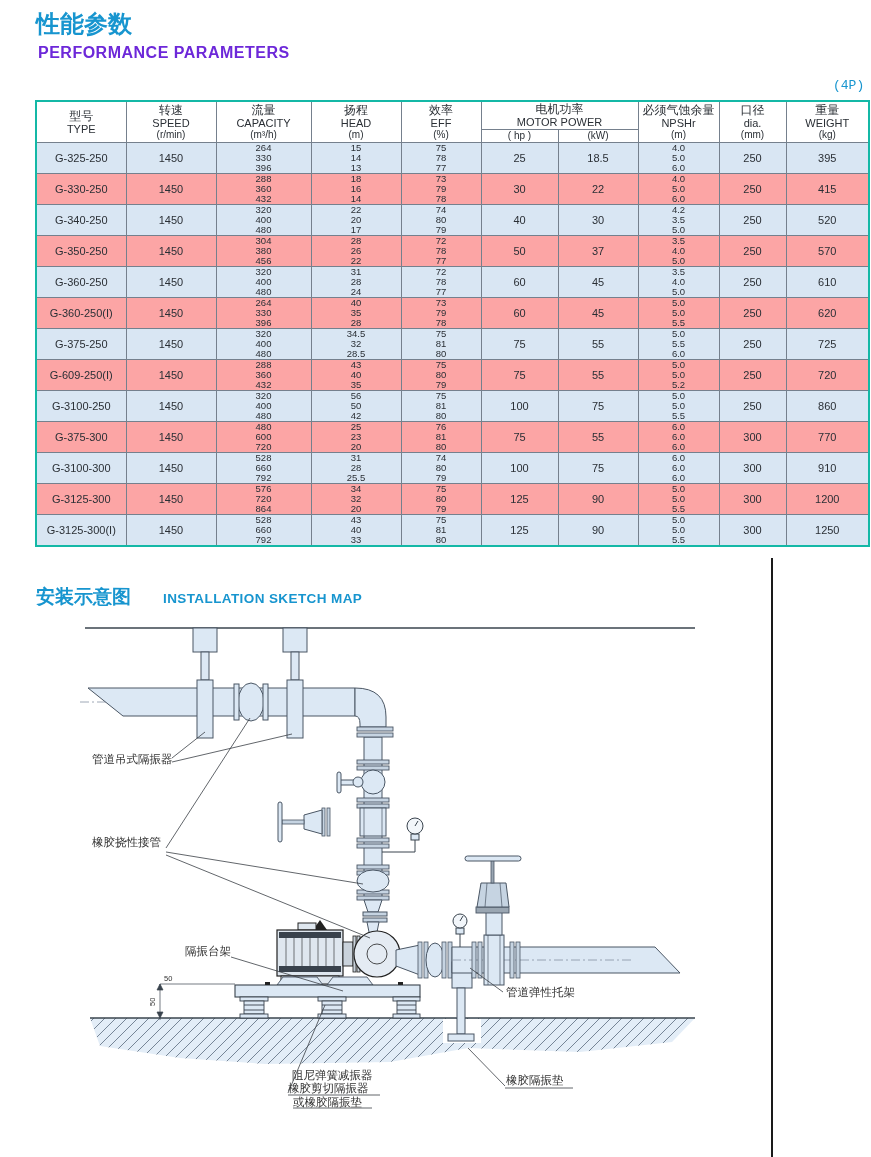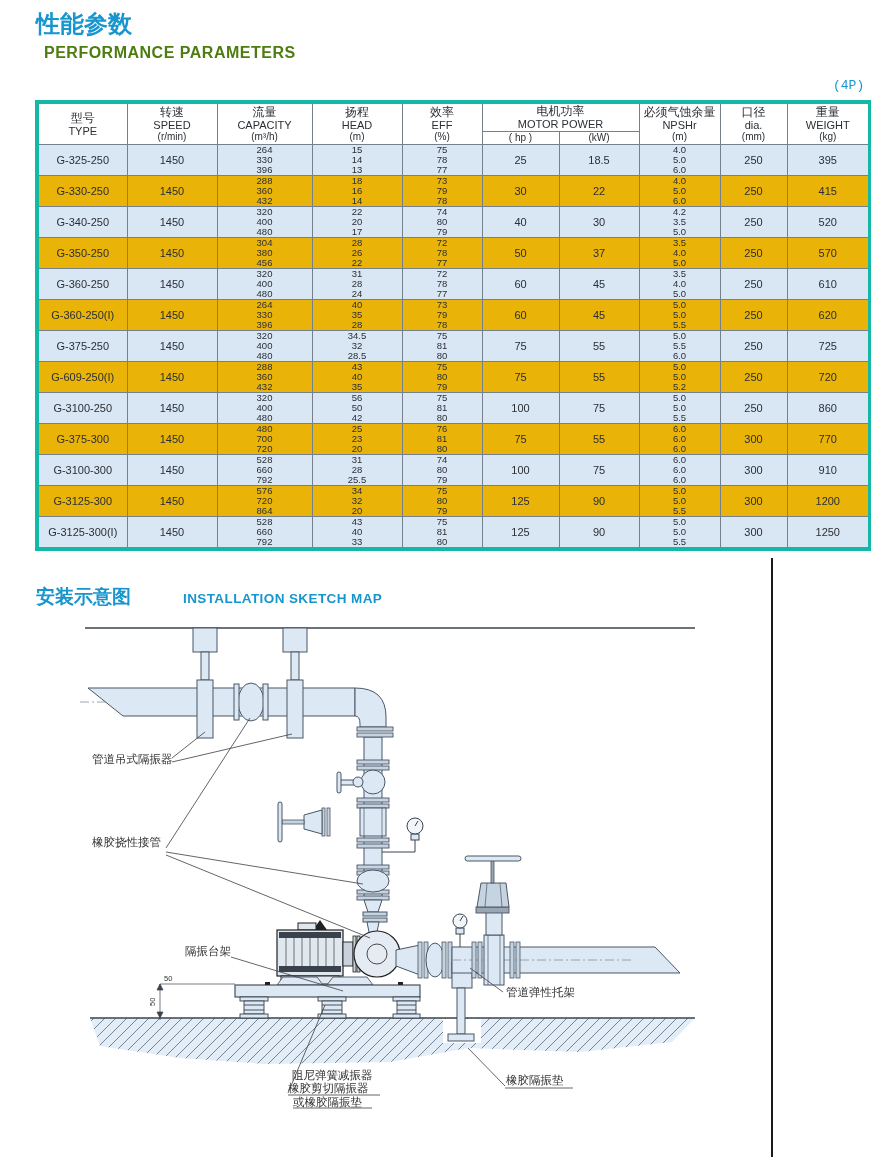--- a/index.html
+++ b/index.html
@@ -1,28 +1,28 @@
 <!DOCTYPE html>
 <html><head>
 <meta charset="utf-8">
 <style>
   html,body{margin:0;padding:0;background:#fff;}
   .page{position:relative;width:871px;height:1157px;background:#fff;overflow:hidden;
         font-family:"Liberation Sans",sans-serif;color:#2a2f35;}
   
   .title-cn{position:absolute;left:36px;top:8px;font-size:24px;font-weight:bold;color:#1795cf;}
-  .title-en{position:absolute;left:44px;top:44px;font-size:16px;font-weight:bold;color:#4d7c0f;letter-spacing:.5px;}
+  .title-en{position:absolute;left:38px;top:44px;font-size:16px;font-weight:bold;color:#6d28d9;letter-spacing:.5px;}
   .pole-tag{position:absolute;left:833px;top:78px;font-size:13px;color:#1795cf;font-family:Liberation Mono, monospace;}
-  .sec2{position:absolute;left:36px;top:584px;display:flex;align-items:baseline;gap:28px;}
+  .sec2{position:absolute;left:36px;top:584px;display:flex;align-items:baseline;gap:8px;}
   .sec2 .cn{font-size:19px;font-weight:bold;color:#1795cf;}
   .sec2 .en{font-size:13.5px;font-weight:bold;color:#1795cf;letter-spacing:.4px;padding-left:24px;}
   
   .tblwrap{position:absolute;left:35px;top:100px;width:833px;}
   table.perf{border-collapse:collapse;table-layout:fixed;width:833px;
-             border:4px solid #14b8a6;background:#eab308;}
+             border:2px solid #14b8a6;background:#fca5a5;}
   table.perf th,table.perf td{border:1px solid #75808d;text-align:center;vertical-align:middle;padding:0;}
   table.perf thead th{background:#fff;font-weight:normal;}
   th .h-cn{font-size:12px;line-height:13px;}
   th .h-en{font-size:11px;line-height:12px;}
   th .h-unit{font-size:10px;line-height:12px;}
   th.motor-top{border-bottom:none;}
   tr.units th{border-top:none;}
   tr.hdr th{height:27px;}
   tr.units th{height:12px;}
   table.perf tbody tr{height:30px;}
@@ -365,21 +365,21 @@
               <div>5.5</div>
             </td>
             <td class="single">250</td>
             <td class="single">860</td>
           </tr>
           <tr>
             <td class="single">G-375-300</td>
             <td class="single">1450</td>
             <td class="multi">
               <div>480</div>
-              <div>700</div>
+              <div>600</div>
               <div>720</div>
             </td>
             <td class="multi">
               <div>25</div>
               <div>23</div>
               <div>20</div>
             </td>
             <td class="multi">
               <div>76</div>
               <div>81</div>

